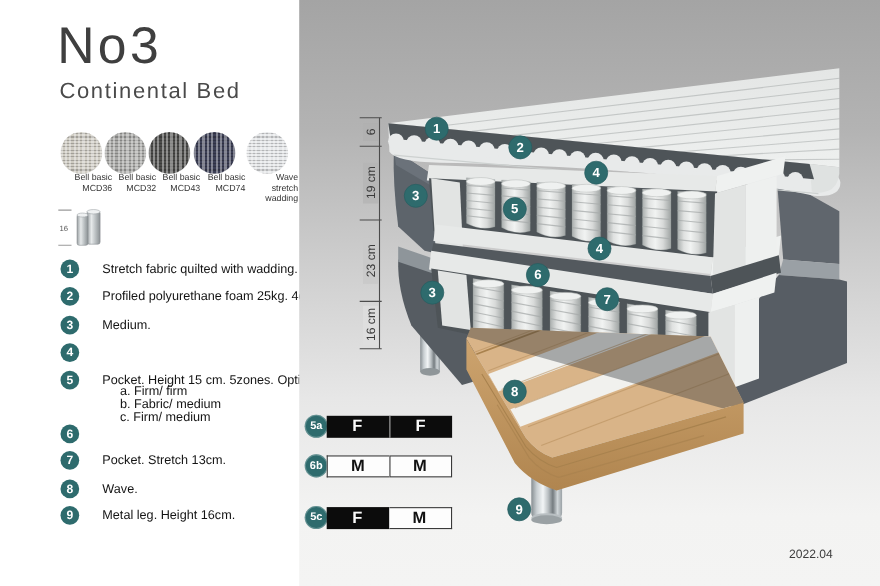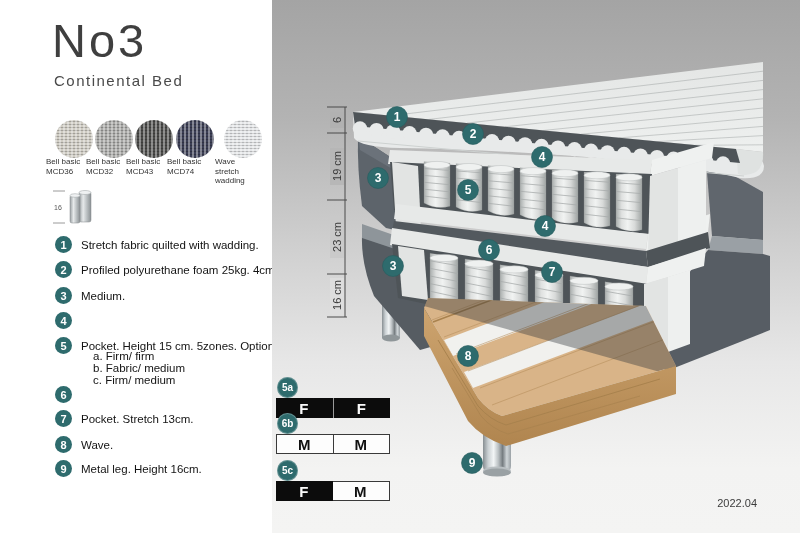--- a/index.html
+++ b/index.html
@@ -2,46 +2,46 @@
 <html><head>
 <meta charset="utf-8">
 <style>
   html,body{margin:0;padding:0;background:#ffffff;width:800px;height:533px;overflow:hidden;
     font-family:"Liberation Sans",sans-serif;-webkit-font-smoothing:antialiased;}
   .page{position:relative;width:800px;height:533px;background:#fff;padding-left:20px;}
 
   
   .title{position:absolute;left:52px;top:16px;font-size:47px;line-height:50px;font-weight:300;
     letter-spacing:3px;color:#3f3f3f;}
-  .subtitle{position:absolute;left:54px;top:72px;font-size:15px;font-weight:400;
+  .subtitle{position:absolute;left:54px;top:72px;font-size:20px;font-weight:400;
     letter-spacing:1.5px;color:#4a4a4a;}
 
   .swatch{position:absolute;top:120px;width:38px;height:38px;border-radius:50%;
     background-image:
       repeating-linear-gradient(90deg, rgba(255,255,255,.38) 0 2px, rgba(0,0,0,0) 2px 4px),
       repeating-linear-gradient(0deg, rgba(0,0,0,.22) 0 1px, rgba(0,0,0,0) 1px 3px);}
-  .swatch-label{position:absolute;top:157px;width:56px;text-align:left;font-size:8px;
+  .swatch-label{position:absolute;top:157px;width:56px;text-align:right;font-size:8px;
     line-height:9.5px;color:#333;}
 
   .leg-thumb{position:absolute;left:50px;top:185px;}
 
   .spec-row{position:absolute;left:55px;display:flex;align-items:center;height:17px;}
   .spec-num{width:17px;height:17px;border-radius:50%;background:#2e6b6d;color:#fff;
     font-size:11px;font-weight:700;display:flex;align-items:center;justify-content:center;
     flex:0 0 17px;}
-  .spec-text{margin-left:9px;font-size:11.5px;color:#141414;white-space:nowrap;}
-  .spec-sub{position:absolute;left:93px;font-size:11.5px;color:#141414;white-space:nowrap;height:12px;line-height:12px;}
+  .spec-text{margin-left:21px;font-size:11.5px;color:#141414;white-space:nowrap;}
+  .spec-sub{position:absolute;left:109px;font-size:11.5px;color:#141414;white-space:nowrap;height:12px;line-height:12px;}
 
   
   .panel{position:absolute;left:272px;top:0;width:528px;height:533px;
     background:linear-gradient(180deg,#a4a4a4 0%,#b3b3b3 22%,#cfcfcf 46%,#e7e7e7 68%,#f3f3f2 88%,#f4f4f3 100%);}
   .panel svg{position:absolute;left:0;top:0;width:528px;height:533px;display:block;}
 
   
-  .opt-row{position:absolute;display:flex;align-items:flex-start;flex-direction:column;}
+  .opt-row{position:absolute;display:flex;align-items:center;}
   .opt-badge{width:21px;height:21px;border-radius:50%;background:#2e6b6d;color:#fff;
     font-size:10px;font-weight:700;display:flex;align-items:center;justify-content:center;
     box-shadow:0 0 0 1px rgba(255,255,255,.25) inset;}
   .opt-bar{margin-left:-1px;width:114px;height:20px;display:flex;}
   .cell{flex:1;display:flex;align-items:center;justify-content:center;
     font-size:15px;font-weight:700;letter-spacing:1px;}
   .cell-dark{background:#0c0c0c;color:#fafafa;}
   .cell-light{background:#fdfdfd;color:#111;border:1px solid #3a3a3a;}
   .bar-5a .cell-dark + .cell-dark{border-left:1px solid #9a9a9a;}
   .bar-5b .cell-light + .cell-light{border-left:none;}

